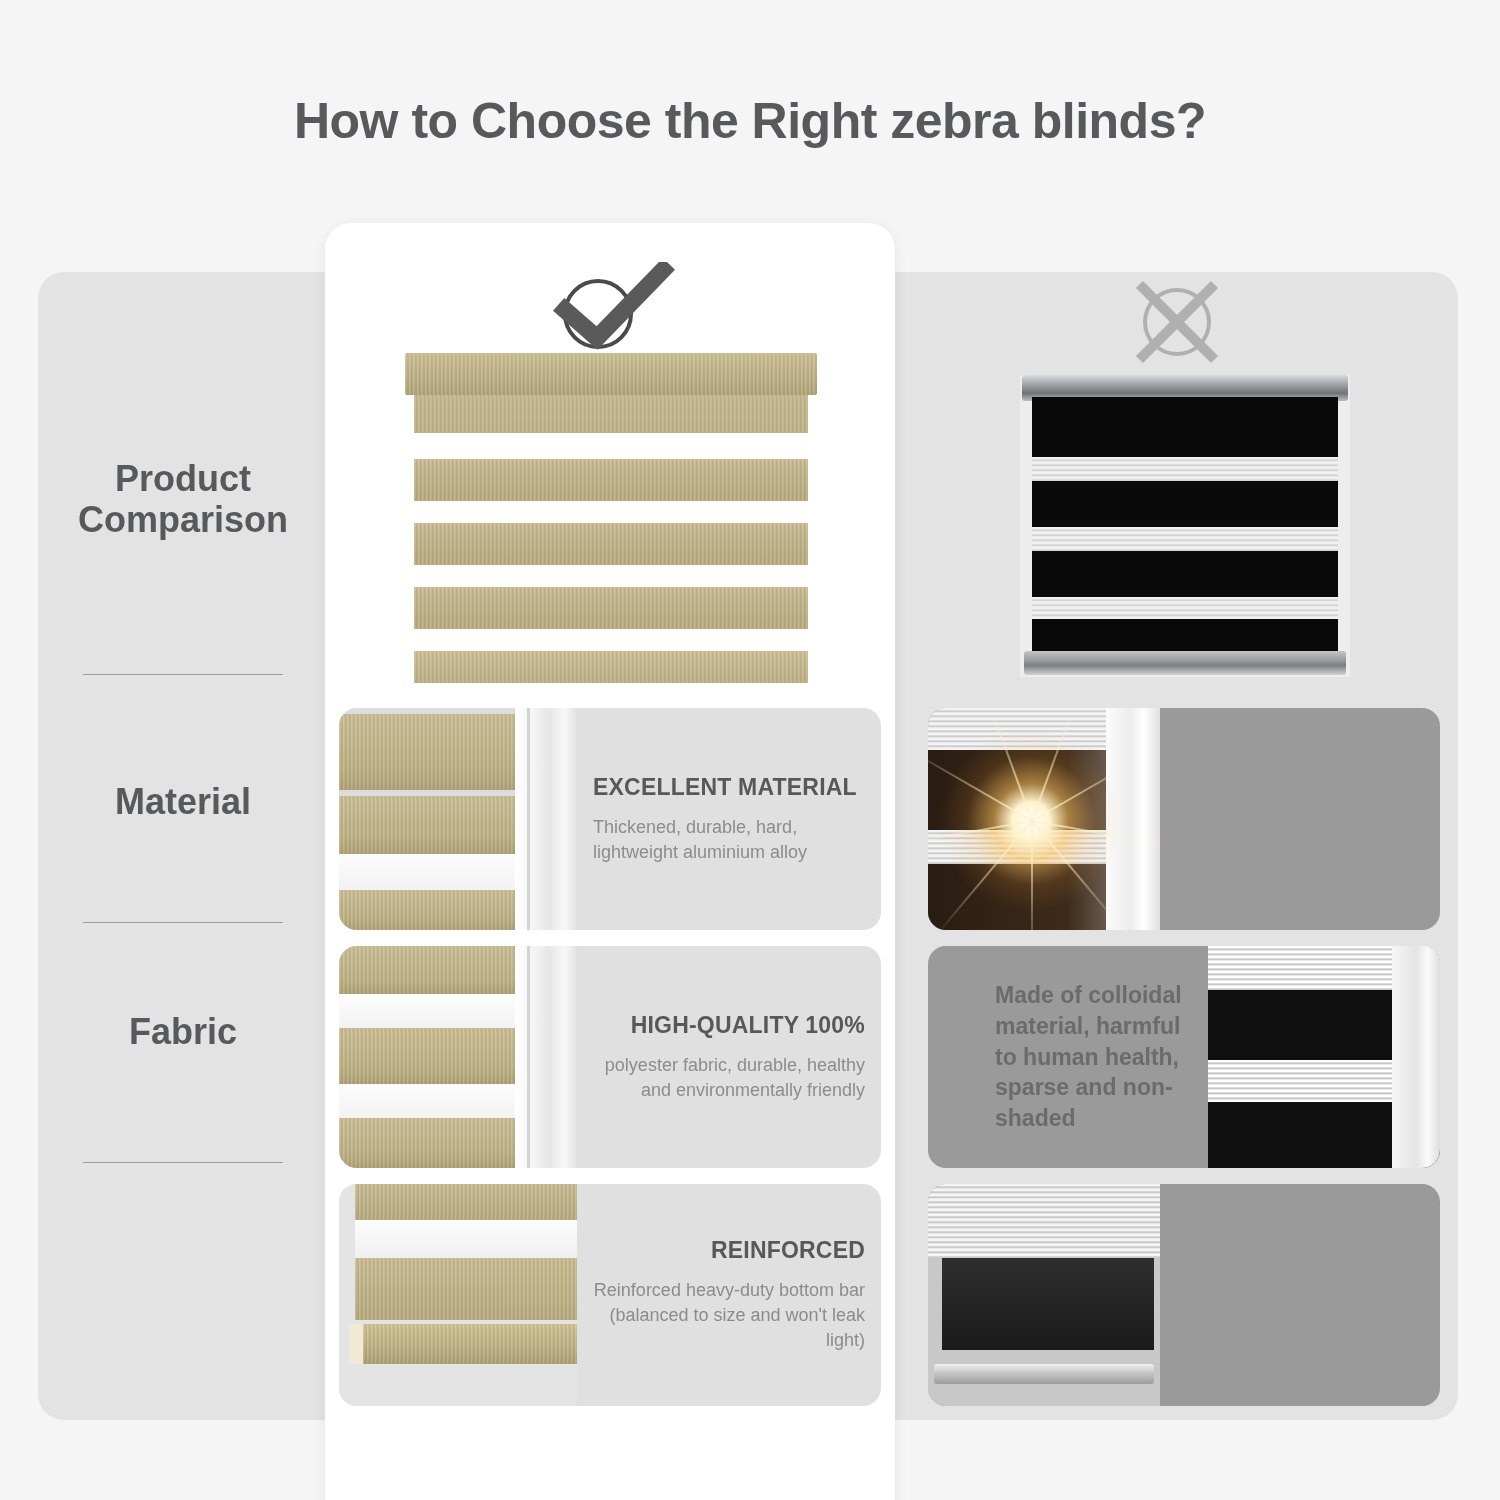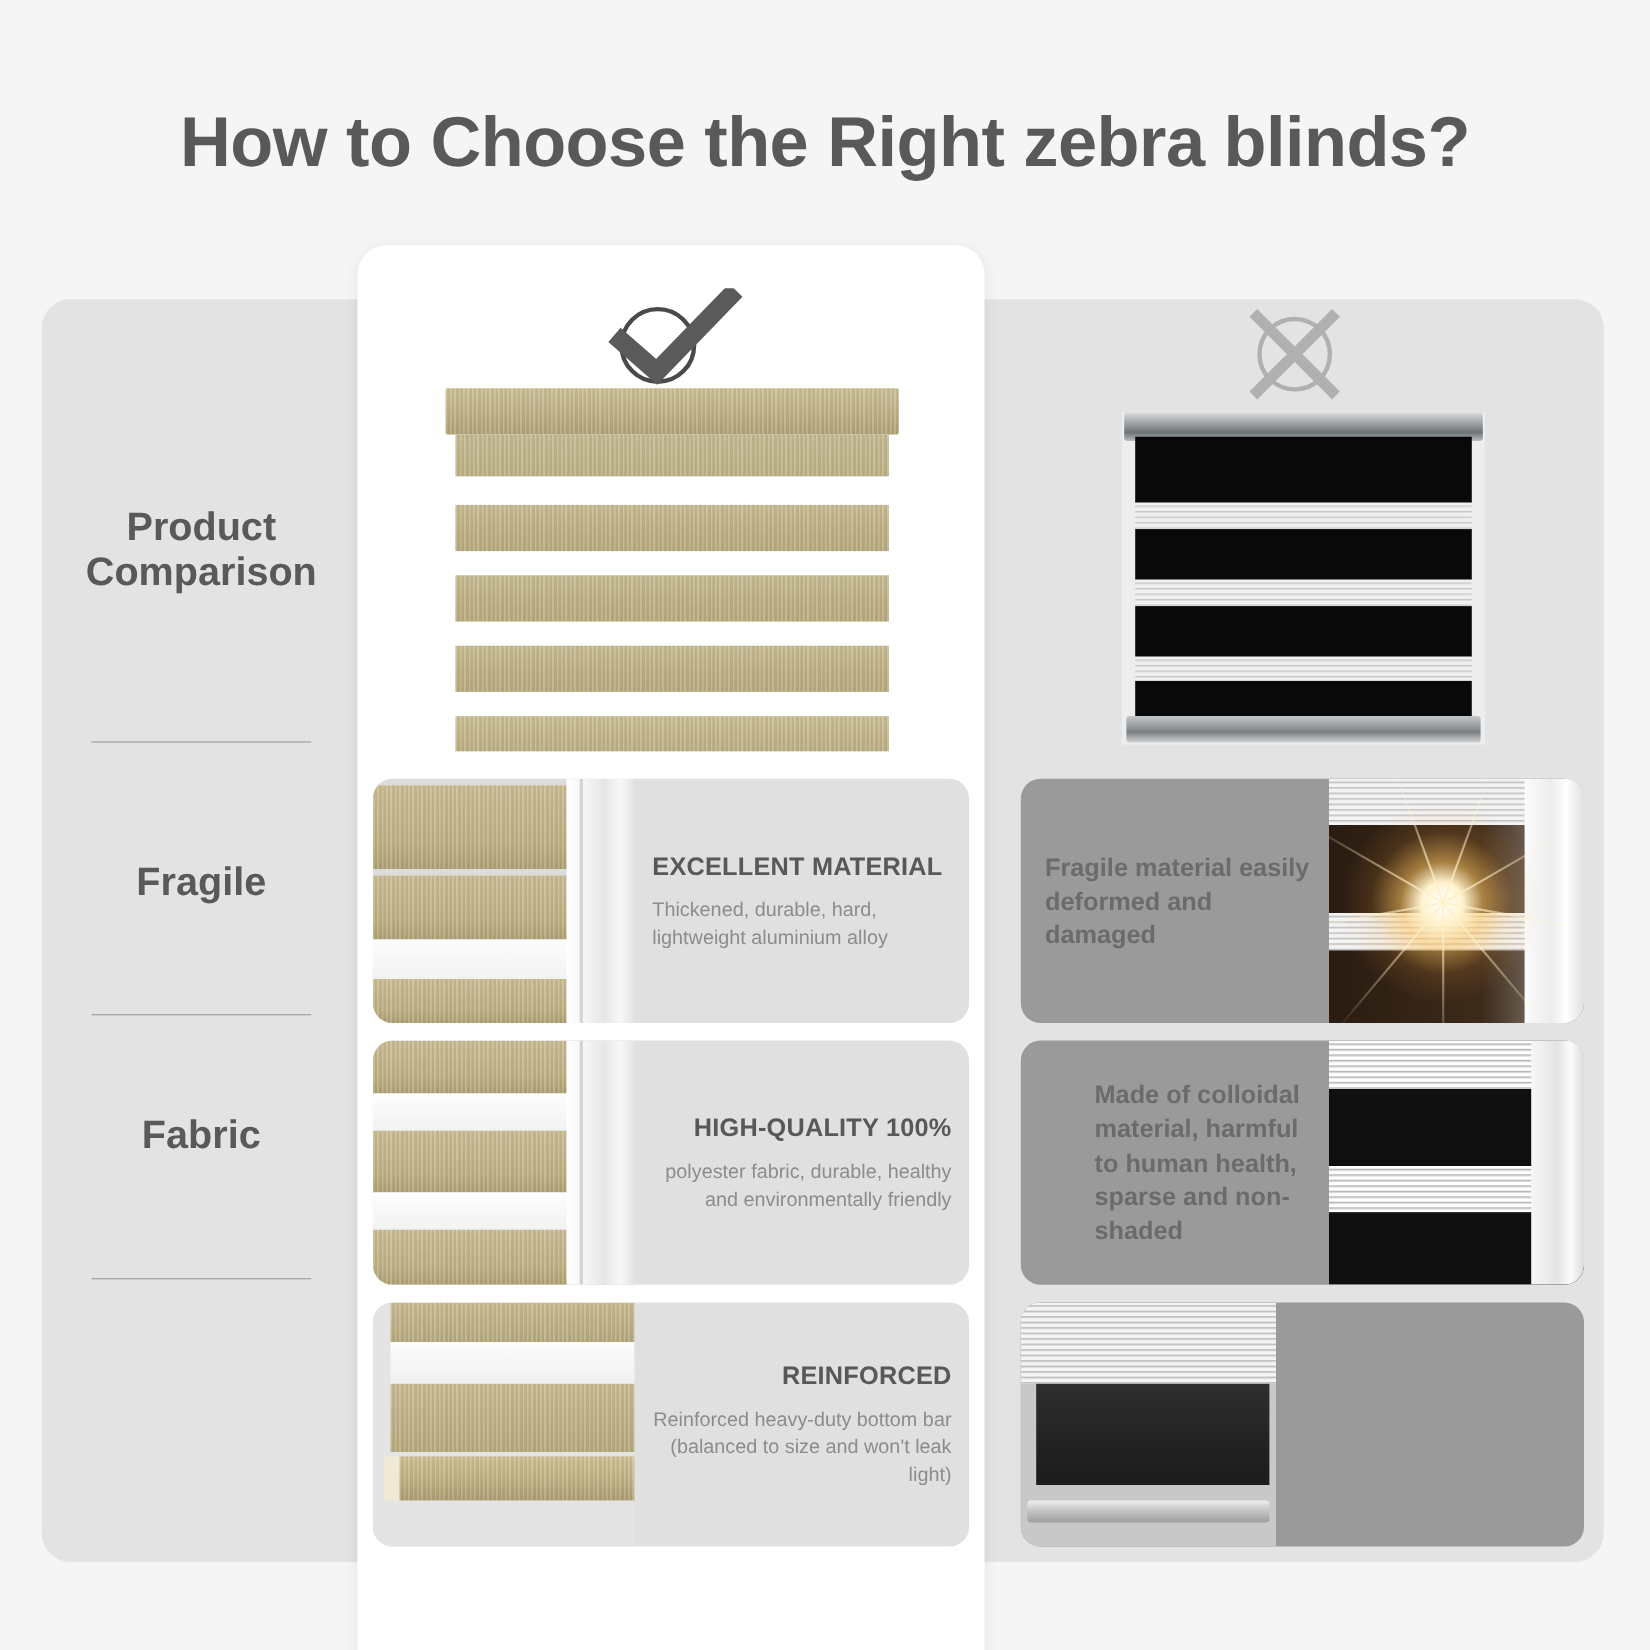--- a/index.html
+++ b/index.html
@@ -8,21 +8,21 @@
     background: #f4f4f4;
     font-family: "Liberation Sans", sans-serif;
     overflow: hidden;
   }
   .page { position: relative; width: 1500px; height: 1500px; background: #f5f5f5; }
 
   
   .title {
     position: absolute; top: 92px; left: 0; width: 1500px;
     text-align: center;
-    font-size: 64px; font-weight: bold; letter-spacing: -0.5px;
+    font-size: 50px; font-weight: bold; letter-spacing: -0.5px;
     color: #58595b;
   }
 
   
   .grey-panel {
     position: absolute; left: 38px; top: 272px;
     width: 1420px; height: 1148px;
     background: #e3e3e3;
     border-radius: 26px;
   }
@@ -250,21 +250,21 @@
   <div class="title">How to Choose the Right zebra blinds?</div>
 
   <div class="grey-panel"></div>
 
   <div class="sidebar">
     <div class="side-row r0">
       <span>Product<br>Comparison</span>
     </div>
     <div class="side-div d0"></div>
     <div class="side-row r1">
-      <span>Fragile</span>
+      <span>Material</span>
     </div>
     <div class="side-div d1"></div>
     <div class="side-row r2">
       <span>Fabric</span>
     </div>
     <div class="side-div d2"></div>
   </div>
 
   <div class="card-good">
 
@@ -388,23 +388,20 @@
             <div class="sunray" style="transform:rotate(80deg)"></div>
             <div class="sunray" style="transform:rotate(120deg)"></div>
             <div class="sunray" style="transform:rotate(160deg)"></div>
             <div class="sunray" style="transform:rotate(200deg)"></div>
             <div class="sunray" style="transform:rotate(240deg)"></div>
             <div class="sunray" style="transform:rotate(280deg)"></div>
             <div class="sunray" style="transform:rotate(320deg)"></div>
           </div>
         </div>
       </div>
-      <div class="f-txt">
-        <div class="f-bad-txt">Fragile material easily deformed and damaged</div>
-      </div>
     </div>
 
     <div class="frow bad frow-b2">
       <div class="f-img">
         <div class="sparse">
           <div class="sp-band sp-mesh" style="top:0px;height:44px;"></div>
           <div class="sp-band sp-dark" style="top:44px;height:70px;"></div>
           <div class="sp-band sp-mesh" style="top:114px;height:42px;"></div>
           <div class="sp-band sp-dark" style="top:156px;height:66px;"></div>
           <div class="sp-frame"></div>

